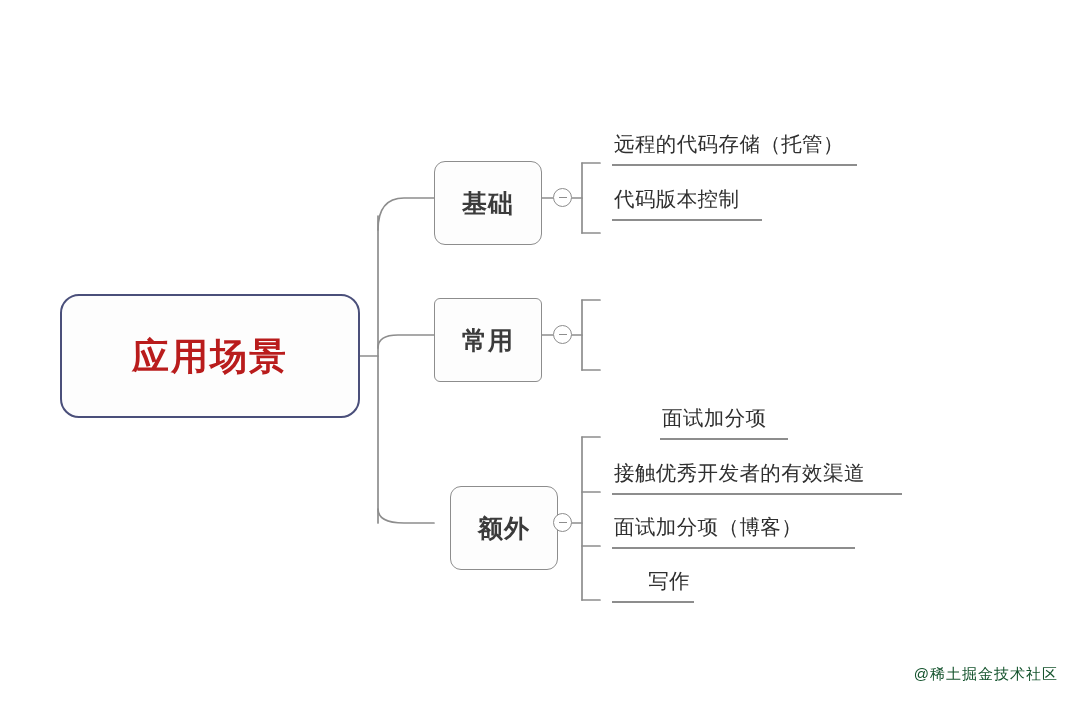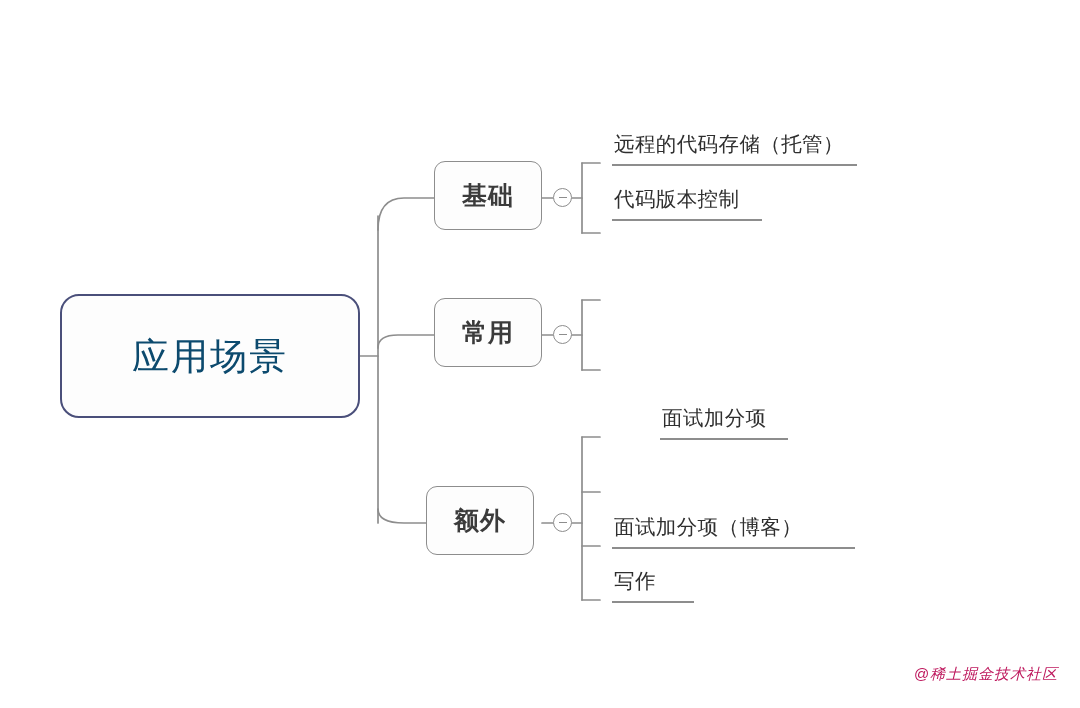--- a/index.html
+++ b/index.html
@@ -41,49 +41,49 @@
     box-sizing: border-box;
     border: 2.2px solid #4a4f7a;
     border-radius: 19px;
     background: #fdfdfd;
     display: flex;
     align-items: center;
     justify-content: center;
   }
   .root-label {
     font-size: 37px;
-    font-weight: normal;
-    color: #0c4a6e;
+    font-weight: bold;
+    color: #b91c1c;
     letter-spacing: 2px;
     line-height: 1;
   }
 
   
   .branch-node {
     position: absolute;
     box-sizing: border-box;
     width: 108px;
-    height: 69px;
+    height: 84px;
     border: 1.6px solid #8d8d8d;
     border-radius: 11px;
     background: #fdfdfd;
     display: flex;
     align-items: center;
     justify-content: center;
   }
   .branch-label {
     font-size: 25px;
     font-weight: bold;
     color: #3b3b3b;
     letter-spacing: 1px;
     line-height: 1;
   }
   .branch-1 { left: 434px; top: 161px; }
-  .branch-2 { left: 434px; top: 298px; }
-  .branch-3 { left: 426px; top: 486px; }
+  .branch-2 { left: 434px; top: 298px; border-radius: 6px; }
+  .branch-3 { left: 450px; top: 486px; }
 
   
   .collapse-toggle {
     position: absolute;
     width: 19px;
     height: 19px;
     box-sizing: border-box;
     border: 1.4px solid #8d8d8d;
     border-radius: 50%;
     background: #ffffff;
@@ -118,24 +118,23 @@
     background: #8d8d8d;
     margin-top: 9px;
   }
 
   
   .watermark {
     position: absolute;
     right: 22px;
     bottom: 24px;
     font-size: 15px;
-    color: #be185d;
+    color: #14532d;
     letter-spacing: 1px;
     white-space: nowrap;
-    font-style: italic;
   }
 </style>
 </head>
 <body>
 
 <div id="canvas">
 
   <svg id="links" viewBox="0 0 1080 708" xmlns="http://www.w3.org/2000/svg">
     <g fill="none" stroke="#8d8d8d" stroke-width="1.7" stroke-linecap="round">
 
@@ -203,24 +202,28 @@
   <div class="leaf" style="left:612px; top:134px;">
     <span class="leaf-text">远程的代码存储（托管）</span>
     <div class="leaf-rule" style="width: 245px;"></div>
   </div>
 
 
   <div class="leaf" style="left:612px; top:408px;margin-left:48px;">
     <span class="leaf-text">面试加分项</span>
     <div class="leaf-rule" style="width: 128px;"></div>
   </div>
+  <div class="leaf" style="left:612px; top:463px;">
+    <span class="leaf-text">接触优秀开发者的有效渠道</span>
+    <div class="leaf-rule" style="width: 290px;"></div>
+  </div>
   <div class="leaf" style="left:612px; top:517px;">
     <span class="leaf-text">面试加分项（博客）</span>
     <div class="leaf-rule" style="width: 243px;"></div>
   </div>
-  <div class="leaf" style="left:612px; top:571px;">
+  <div class="leaf" style="left:612px; top:571px;text-align:right;">
     <span class="leaf-text">写作</span>
     <div class="leaf-rule" style="width: 82px;"></div>
   </div>
 
   <div class="watermark">@稀土掘金技术社区</div>
 
 </div>
 
 </body></html>

